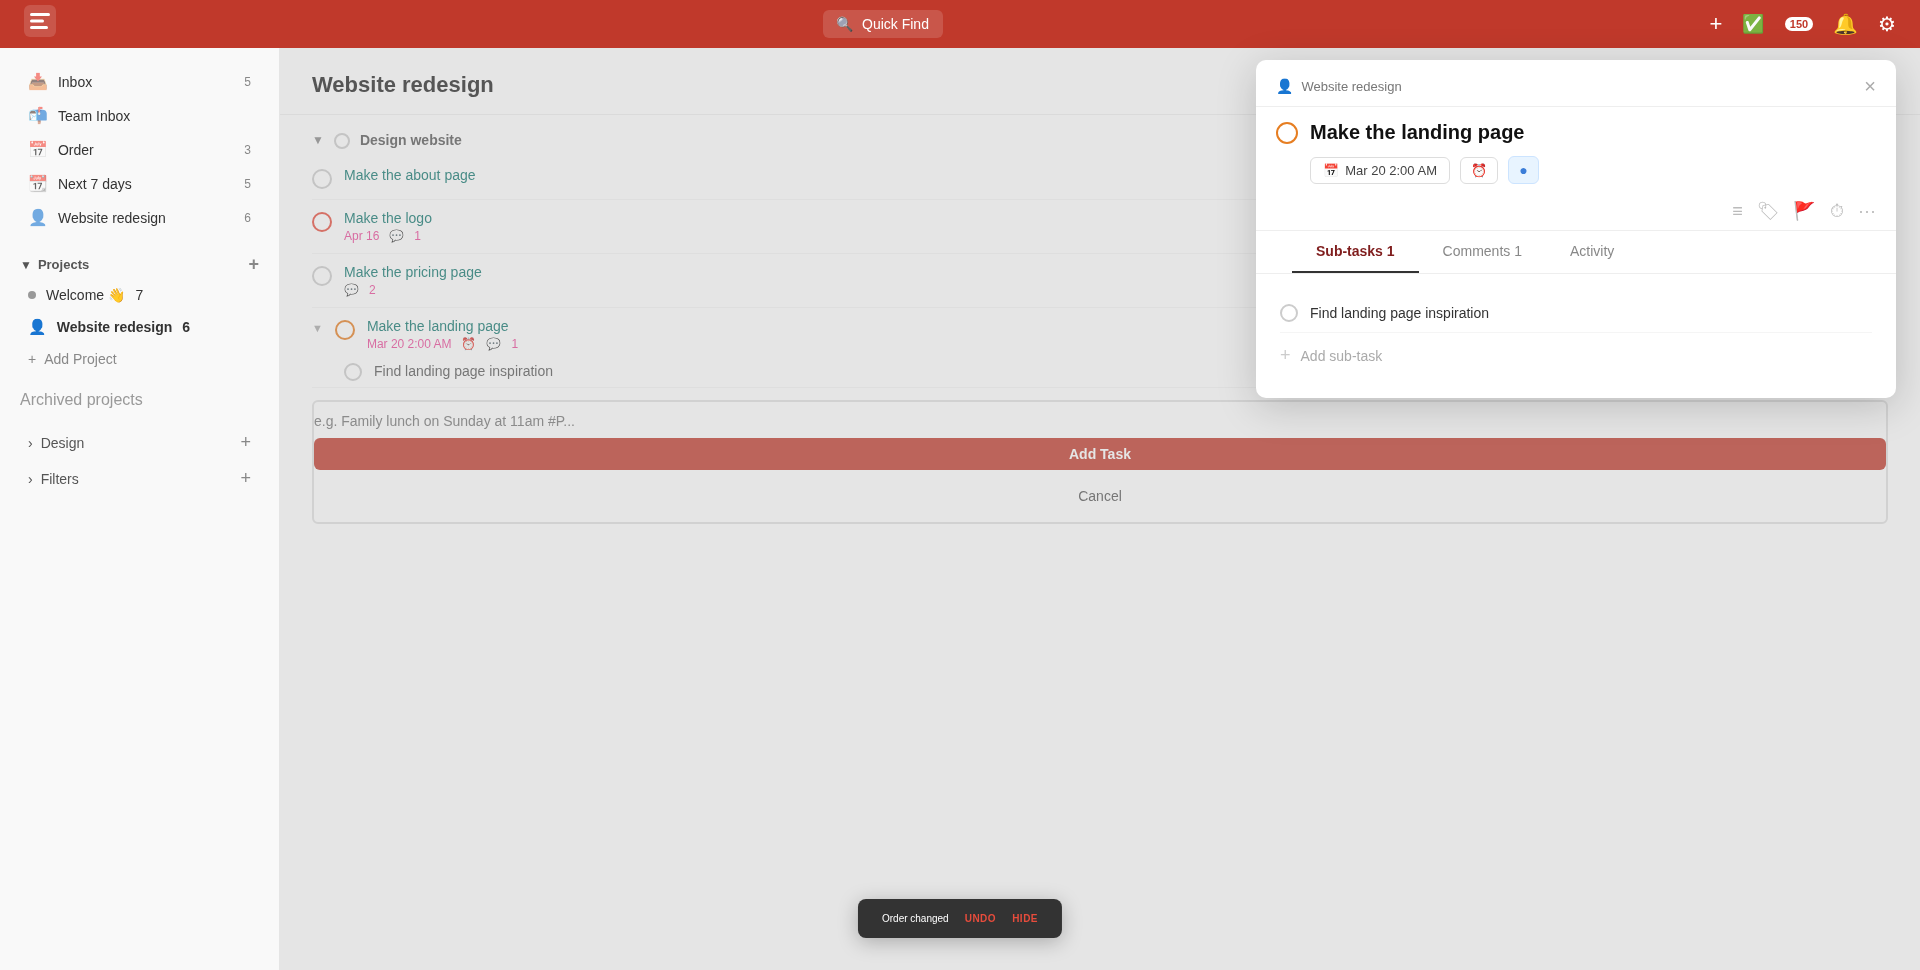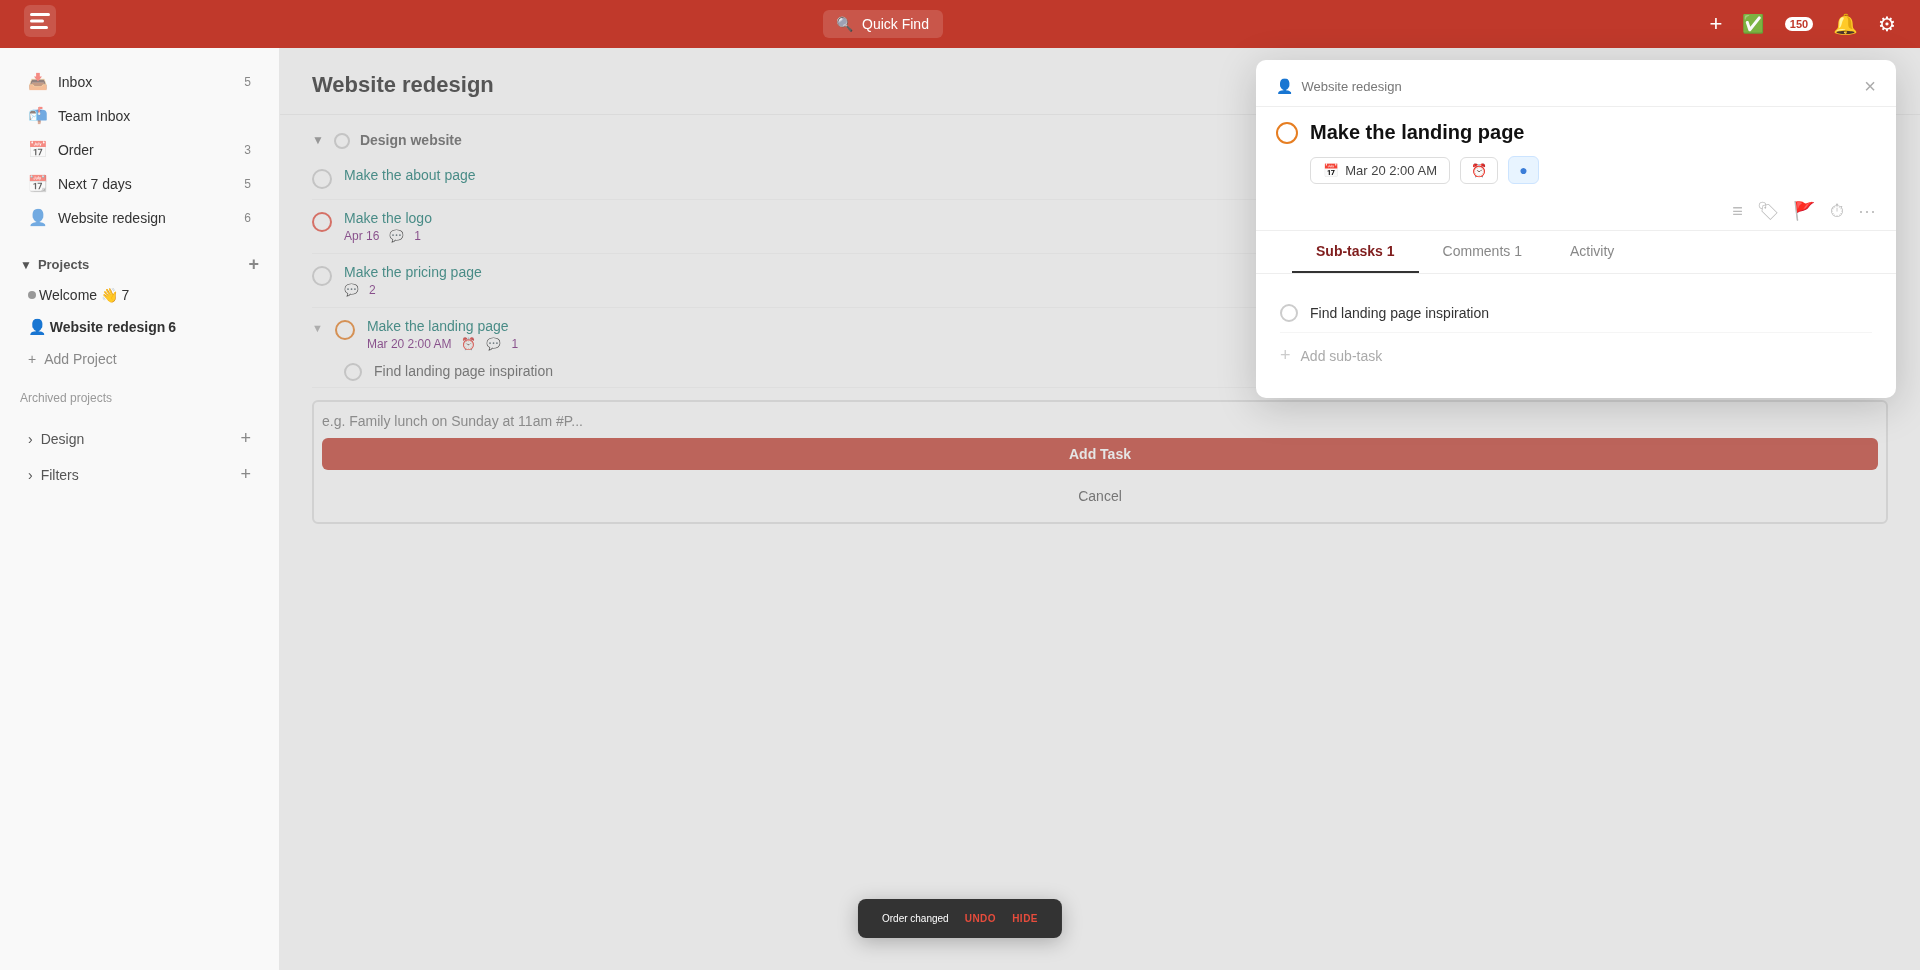--- a/index.html
+++ b/index.html
@@ -82,32 +82,32 @@
       padding: 8px 20px 4px 20px;
       font-size: 13px;
       font-weight: 600;
       color: #555;
       cursor: pointer;
     }
     .sidebar-section-header .add-btn { font-size: 18px; color: #888; }
     .sidebar-project-item {
       display: flex;
       align-items: center;
-      gap: 3px;
+      gap: 10px;
       padding: 7px 20px;
       font-size: 14px;
       color: #333;
       cursor: pointer;
       border-radius: 4px;
       margin: 1px 8px;
     }
     .sidebar-project-item.active { font-weight: 700; }
     .sidebar-archived {
       padding: 16px 20px 8px 20px;
-      font-size: 12px;
+      font-size: 16px;
       color: #999;
     }
     .sidebar-collapsed-item {
       display: flex;
       align-items: center;
       justify-content: space-between;
       padding: 7px 20px;
       font-size: 14px;
       color: #555;
       cursor: pointer;
@@ -168,21 +168,21 @@
       border-radius: 50%;
       border: 2px solid #ccc;
       flex-shrink: 0;
       margin-top: 2px;
     }
     .task-circle.red { border-color: #e74c3c; }
     .task-circle.orange { border-color: #e67e22; }
     .task-title { font-size: 14px; color: #0f766e; }
     .task-meta {
       font-size: 12px;
-      color: #701a75;
+      color: #ec4899;
       margin-top: 3px;
       display: flex;
       align-items: center;
       gap: 10px;
       text-align: right;
     }
 
     
     .task-row-expanded {
       display: flex;
@@ -199,21 +199,21 @@
       font-size: 14px;
       color: #555;
       border-bottom: 1px solid #f5f5f5;
     }
 
     
     .task-input-area {
       margin: 12px 0;
       border: 2px solid #e0e0e0;
       border-radius: 6px;
-      padding: 10px 8px;
+      padding: 10px 0;
     }
     .task-input-area input {
       width: 100%;
       border: none;
       outline: none;
       font-size: 14px;
       color: #999;
       background: transparent;
     }
     .task-actions {

